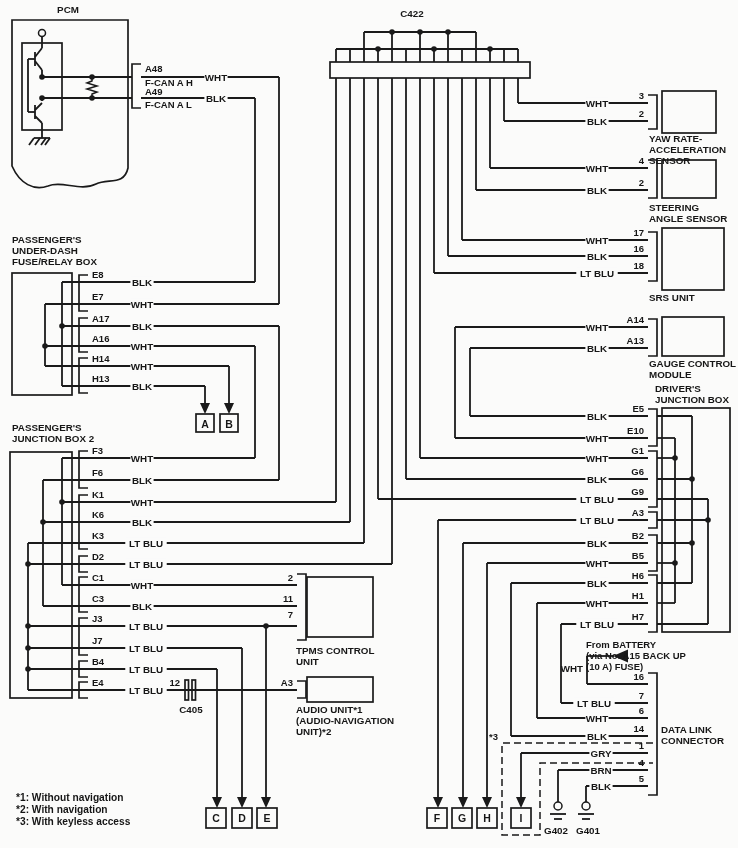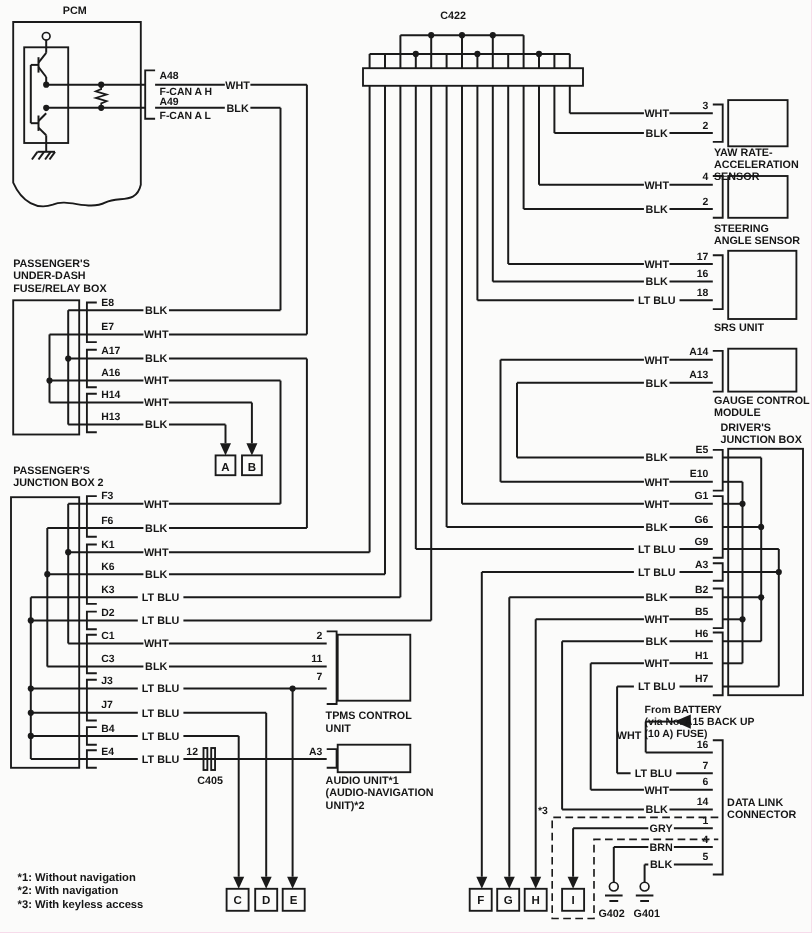--- a/index.html
+++ b/index.html
@@ -1,16 +1,16 @@
 <!DOCTYPE html>
 <html><head>
 <meta charset="utf-8">
 <style>
   html,body{margin:0;padding:0;background:#e8e8e8;}
-  #stage{position:relative;width:738px;height:848px;background:#f9a8d4;overflow:hidden;
+  #stage{position:relative;width:738px;height:848px;background:#0f766e;overflow:hidden;
          font-family:"Liberation Sans", sans-serif;}
   svg text{font-family:"Liberation Sans", sans-serif;fill:#161616;}
 </style>
 </head>
 <body>
 
 <div id="stage">
   <svg id="diagram" width="738" height="848" viewBox="0 0 738 848">
       <rect x="0" y="0" width="738" height="848" fill="#fbfbfa"></rect>
       <path d="M12,20 H128 V168 C124,186 108,178 96,184 C80,192 62,180 48,186 C34,191 20,184 12,166 Z" fill="#fbfbfa" stroke="#1a1a1a" stroke-width="1.7"></path>

